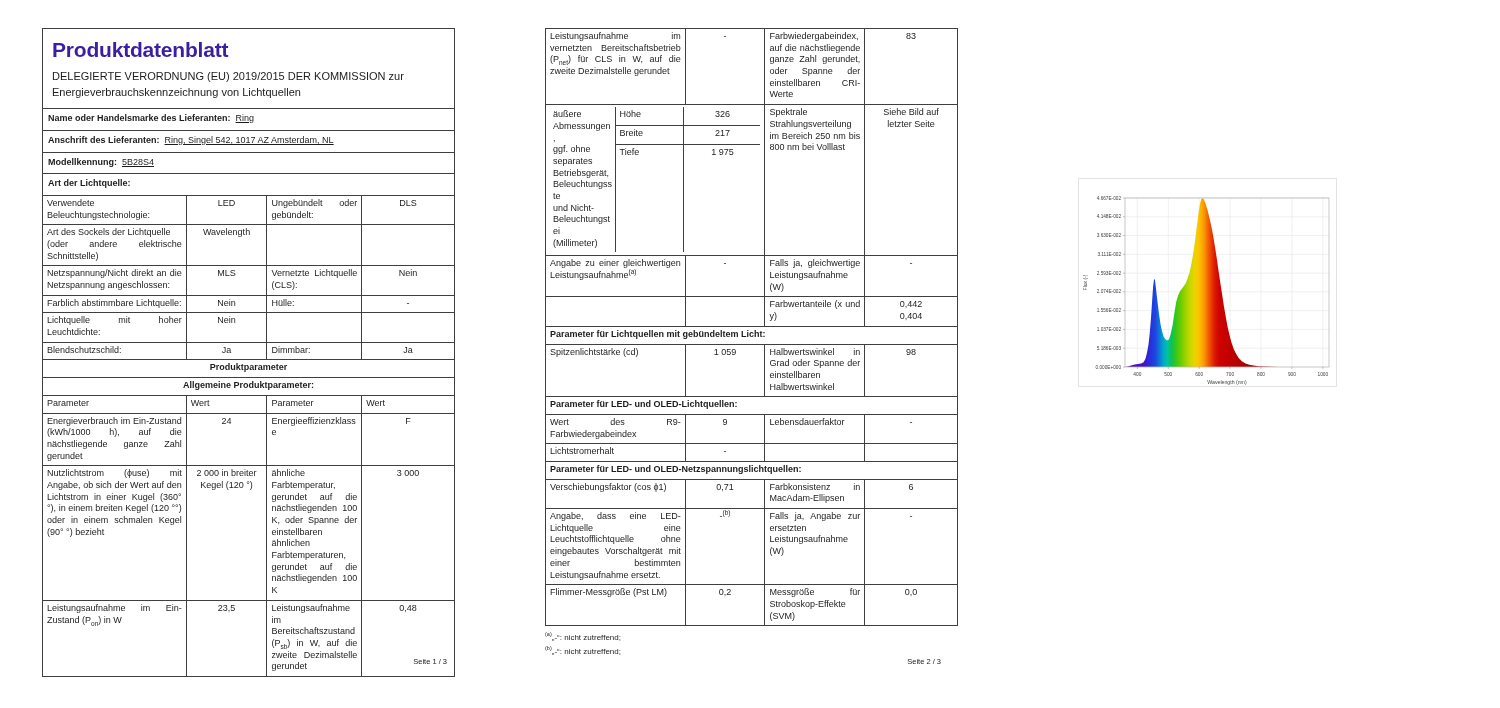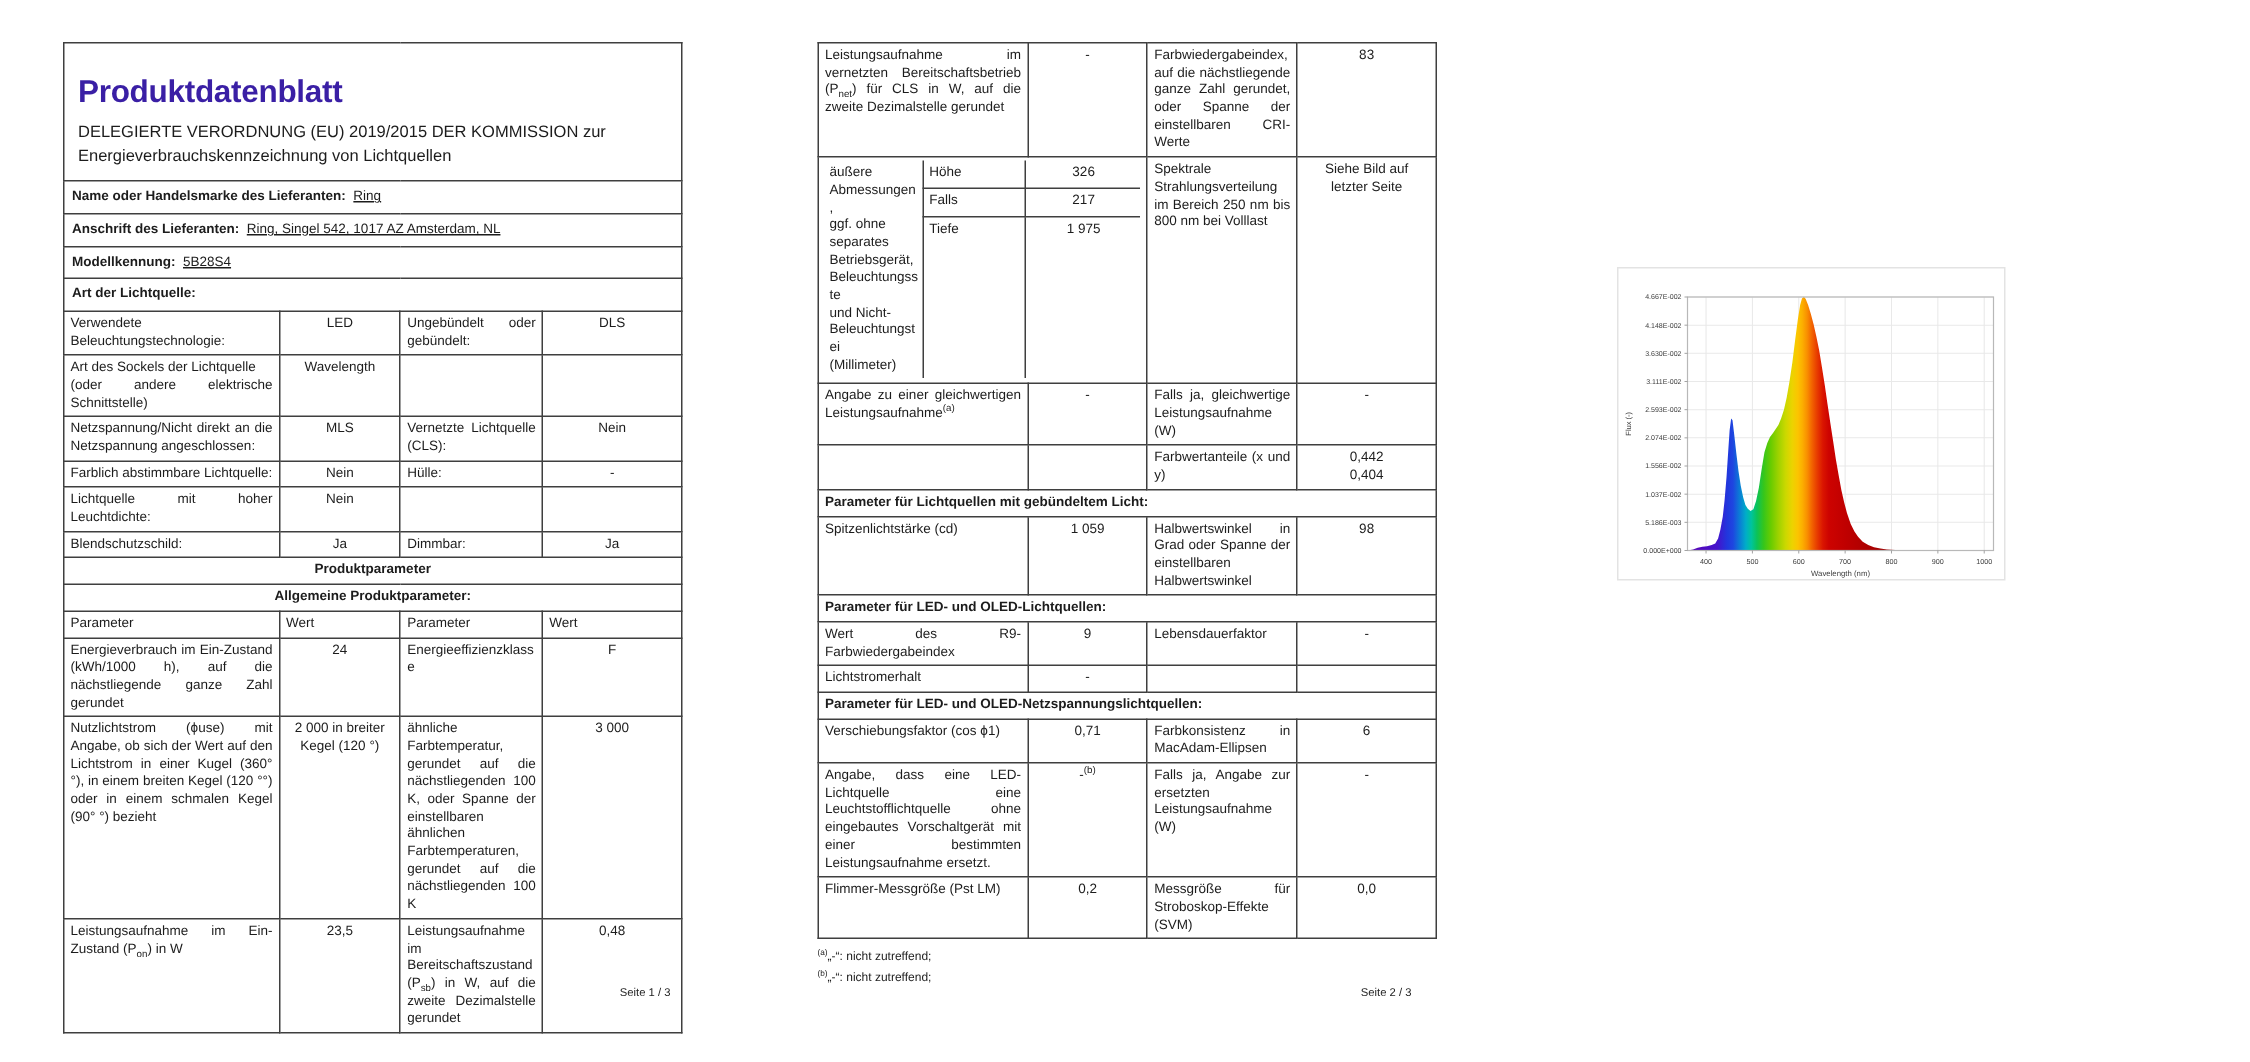--- a/index.html
+++ b/index.html
@@ -16,21 +16,21 @@
     font-size:9px;line-height:1.3;overflow:hidden;word-wrap:break-word;
   }
   td.cl{text-align:justify;}
   td.cv{text-align:center;}
   td.hdrC{text-align:center;font-weight:bold;padding:3px 4px;}
   td.hdrL{font-weight:bold;padding:3px 4px;}
   tr.lvrow td{padding:4px 5px 5px;}
   .lvlabel{font-weight:bold;}
   .lvvalue{margin-left:5px;text-decoration:underline;}
   .titlecell{padding:6px 9px 7px !important;}
-  .doctitle{font-size:21px;font-weight:bold;letter-spacing:-0.2px;margin:13px 0 6px;}
+  .doctitle{font-size:21px;font-weight:bold;letter-spacing:-0.2px;margin:1px 0 6px;}
   .regline{font-size:11px;line-height:1.45;}
   sub,sup{font-size:6.5px;line-height:0;}
   td.grouptd{padding:0;}
   table.inner{width:100%;height:100%;border-collapse:collapse;table-layout:fixed;}
   table.inner td{border:0;border-right:1px solid #3f3f3f;border-bottom:1px solid #3f3f3f;
     padding:2px 3px 3px;font-size:9px;line-height:1.3;vertical-align:top;}
   table.inner td:last-child{border-right:0;margin-top:47px;}
   table.inner tr:last-child td{border-bottom:0;}
   td.glabel{white-space:pre-line;border-bottom:0 !important;}
   tr.dimrow td{height:13px;}
@@ -166,21 +166,21 @@
                 <col style="width: 32.27%;">
                 <col style="width: 36.36%;">
               </colgroup>
               <tbody>
                 <tr class="dimrow">
                   <td class="glabel" rowspan="3">äußere<br>Abmessungen,<br>ggf. ohne<br>separates<br>Betriebsgerät,<br>Beleuchtungsste<br>und Nicht-<br>Beleuchtungstei<br>(Millimeter)</td>
                   <td>Höhe</td>
                   <td class="cv">326</td>
                 </tr>
                 <tr class="dimrow">
-                  <td>Falls</td>
+                  <td>Breite</td>
                   <td class="cv">217</td>
                 </tr>
                 <tr>
                   <td>Tiefe</td>
                   <td class="cv">1 975</td>
                 </tr>
               </tbody>
             </table>
           </td>
           <td class="cl">Spektrale Strahlungsverteilung im Bereich 250 nm bis 800 nm bei Volllast</td>

